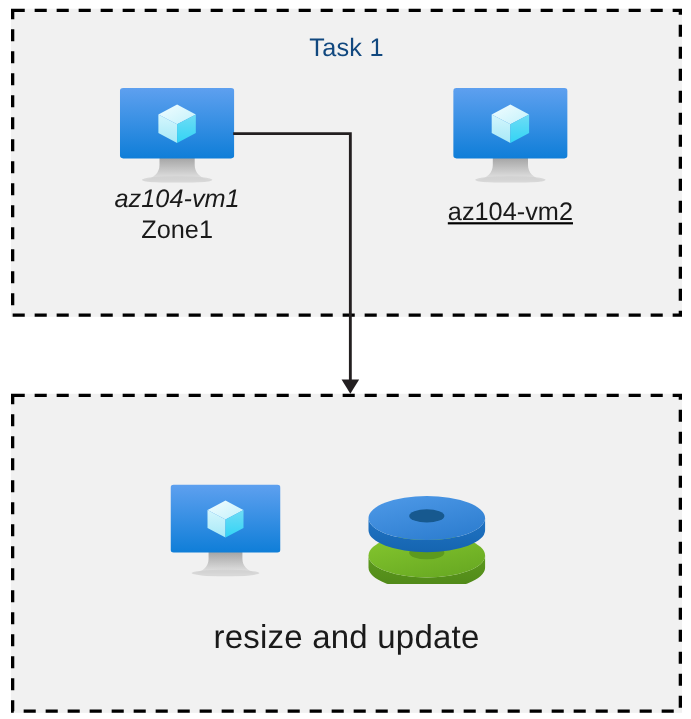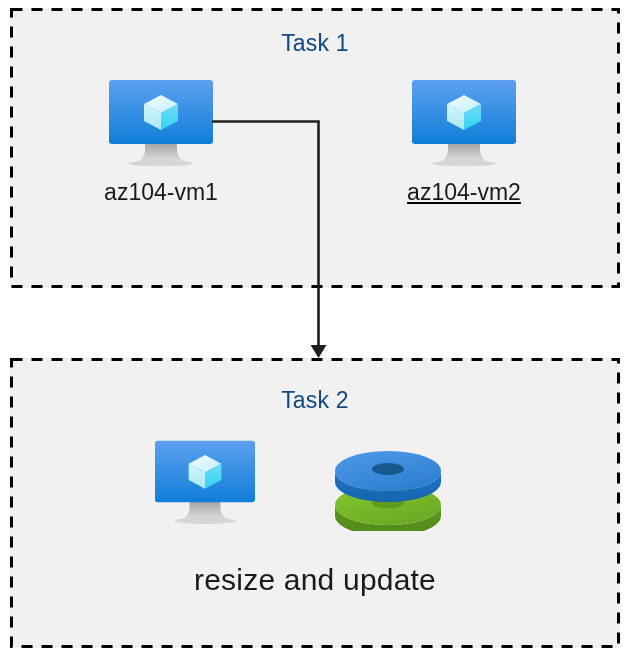--- a/index.html
+++ b/index.html
@@ -142,21 +142,22 @@
 
           <rect x="0" y="0" width="104" height="64" rx="3" ry="3" fill="url(#scr1)"></rect>
 
           <g transform="translate(52,32)">
             <path d="M0,-17 L17,-8 L0,1 L-17,-8 Z" fill="url(#cubeTop1)"></path>
             <path d="M-17,-8 L0,1 L0,18 L-17,9 Z" fill="url(#cubeLeft1)"></path>
             <path d="M17,-8 L17,9 L0,18 L0,1 Z" fill="url(#cubeRight1)"></path>
           </g>
         </svg>
       </div>
-      <div class="node-label" style="margin-top: 12px;">az104-vm1</div>
+      <div class="node-label" style=" font-style: italic;">az104-vm1</div>
+      <div class="node-label">Zone1</div>
     </div>
 
     <div class="node" id="node-vm2" style="left: 352px; top: 72px; width: 204px; text-decoration: underline;">
       <div class="vm-icon" style="margin: 0 auto; width: 104px;">
         <svg width="104" height="86" viewBox="0 0 104 86">
           <defs>
             <linearGradient id="scr2" x1="0" y1="0" x2="0" y2="1">
               <stop offset="0" stop-color="#5ea0ef"></stop>
               <stop offset="1" stop-color="#0f7ed8"></stop>
             </linearGradient>
@@ -189,21 +190,20 @@
       </div>
       <div class="node-label" style="margin-top: 12px;">az104-vm2</div>
     </div>
   </div>
 
   <div class="task-box" id="task2-box">
     <svg class="dash-svg" width="610" height="290">
       <rect x="1.5" y="1.5" width="607" height="287" fill="none" stroke="#000000" stroke-width="3" stroke-dasharray="11 9"></rect>
     </svg>
 
-    <div class="task-title" id="task2-title">Task 2</div>
 
     <div class="icon-row" style="left: 145px; top: 82px;">
 
       <div class="vm-icon" style="width: 100px;">
         <svg width="100" height="84" viewBox="0 0 104 86">
           <defs>
             <linearGradient id="scr3" x1="0" y1="0" x2="0" y2="1">
               <stop offset="0" stop-color="#5ea0ef"></stop>
               <stop offset="1" stop-color="#0f7ed8"></stop>
             </linearGradient>

